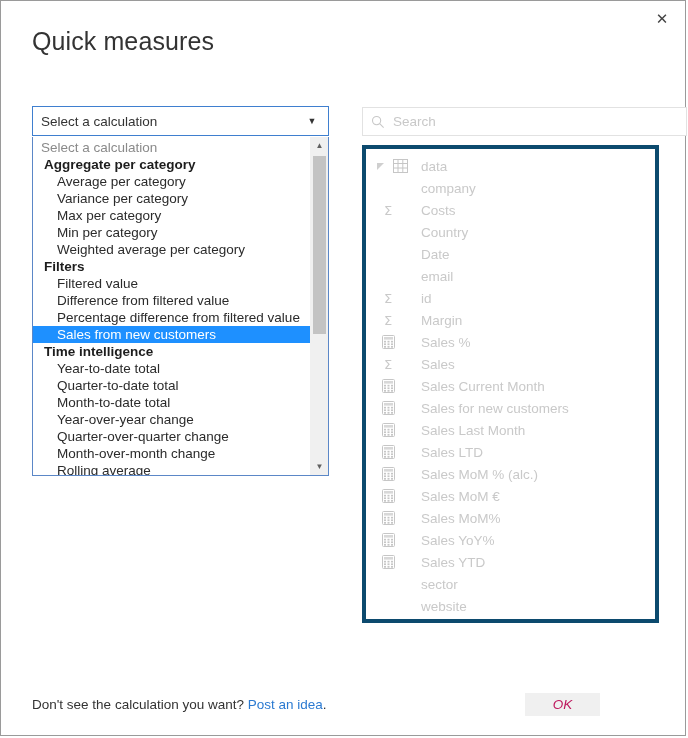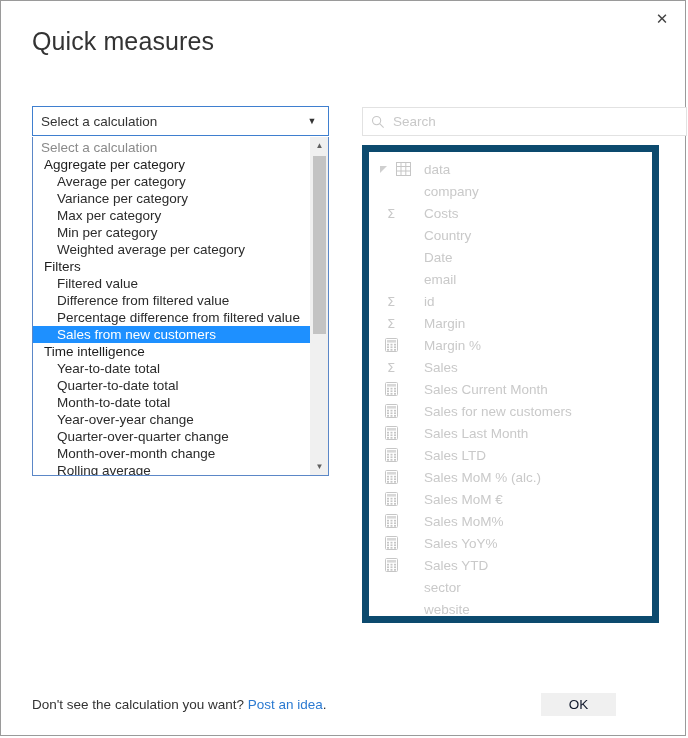--- a/index.html
+++ b/index.html
@@ -123,21 +123,21 @@
     line-height: 17px;
     font-size: 13.5px;
     color: #2b2b2b;
     white-space: nowrap;
     overflow: hidden;
     padding-left: 24px;
     cursor: default;
   }
   .dd-item.placeholder { color: #8a8a8a; padding-left: 8px; }
   .dd-item.group {
-    font-weight: normal;
+    font-weight: bold;
     color: #1d1d1d;
     padding-left: 11px;
   }
   .dd-item.selected {
     background: #1e90ff;
     color: #ffffff;
   }
 
   
   .dd-scroll {
@@ -203,21 +203,21 @@
     padding: 0;
   }
   .search-input::placeholder { color: #c8c8c8; }
 
   .fields-box {
     position: absolute;
     left: 361px;
     top: 144px;
     width: 297px;
     height: 478px;
-    border: 7px solid #0c4a6e;
+    border: 4px solid #0c4a6e;
     background: #ffffff;
     box-sizing: border-box;
     padding-top: 6px;
     overflow: hidden;
   }
   .field-row {
     height: 22px;
     display: flex;
     align-items: center;
     font-size: 13.5px;
@@ -279,23 +279,24 @@
     border: 1px solid #f0f0f0;
     font-size: 13.5px;
     font-family: "Liberation Sans", sans-serif;
     color: #222222;
     text-align: center;
     line-height: 21px;
     padding: 0;
     cursor: pointer;
   }
   #ok-button {
-    left: 540px;
-    color: #0f172a;
+    left: 524px;
+    color: #be185d;
     cursor: default;
+    font-style: italic;
   }
   #cancel-button { left: 600px; margin-top: 45px; }
 </style>
 </head>
 <body>
 
 <div class="dialog">
 
   <button class="close-btn">✕</button>
 
@@ -412,21 +413,21 @@
               <rect x="5.5" y="5.8" width="2" height="1.7" fill="#c6c6c6"></rect>
               <rect x="9" y="5.8" width="2" height="1.7" fill="#c6c6c6"></rect>
               <rect x="2" y="8.4" width="2" height="1.7" fill="#c6c6c6"></rect>
               <rect x="5.5" y="8.4" width="2" height="1.7" fill="#c6c6c6"></rect>
               <rect x="9" y="8.4" width="2" height="1.7" fill="#c6c6c6"></rect>
               <rect x="2" y="11" width="2" height="1.7" fill="#c6c6c6"></rect>
               <rect x="5.5" y="11" width="2" height="1.7" fill="#c6c6c6"></rect>
               <rect x="9" y="11" width="2" height="1.7" fill="#c6c6c6"></rect>
             </svg>
           </span>
-          <span class="flabel">Margin %</span>
+          <span class="flabel">Sales %</span>
         </div>
         <div class="field-row child">
           <span class="ficon">
             <span class="sigma">Σ</span>
           </span>
           <span class="flabel">Sales</span>
         </div>
         <div class="field-row child">
           <span class="ficon">
             <svg width="13" height="14" viewBox="0 0 13 14">

